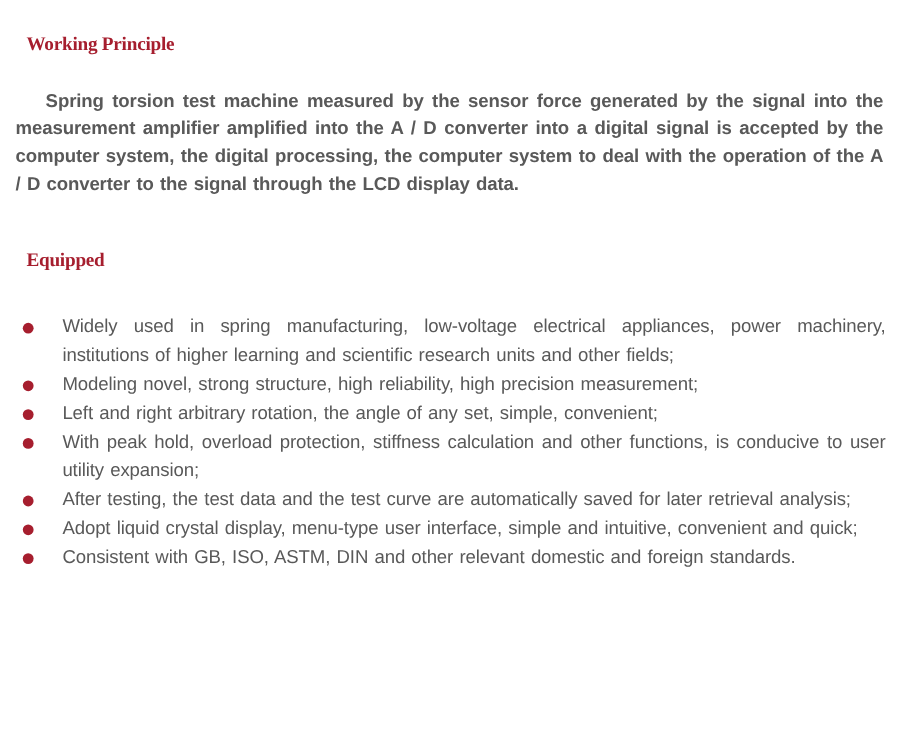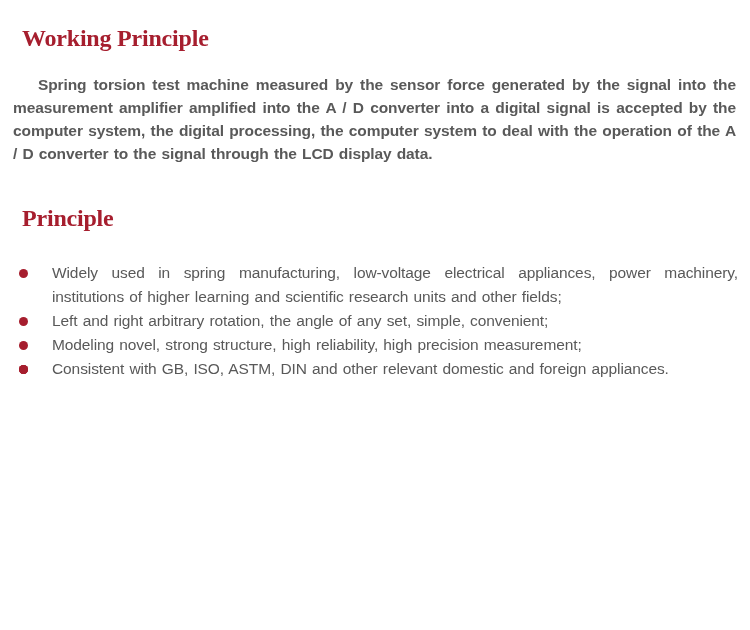--- a/index.html
+++ b/index.html
@@ -16,21 +16,21 @@
   }
   .page{
     position:relative;
     width:750px;height:630px;
     background:var(--bg);
     box-sizing:border-box;
   }
   .section-heading{
     font-family:"Liberation Serif","DejaVu Serif",serif;
     font-weight:bold;
-    font-size:24px;
+    font-size:16px;
     line-height:22px;
     letter-spacing:-0.2px;
     color:var(--accent);
     margin:0 0 0 22px;
   }
   #working-principle-heading{
     padding-top:27px;
   }
   #features-heading{
     margin-top:42px;
@@ -72,40 +72,46 @@
 </style>
 </head>
 <body>
 
 <div class="page">
 
   <h2 class="section-heading" id="working-principle-heading">Working Principle</h2>
 
   <p class="body-paragraph">Spring torsion test machine measured by the sensor force generated by the signal into the measurement amplifier amplified into the A / D converter into a digital signal is accepted by the computer system, the digital processing, the computer system to deal with the operation of the A / D converter to the signal through the LCD display data.</p>
 
-  <h2 class="section-heading" id="features-heading">Principle</h2>
+  <h2 class="section-heading" id="features-heading">Equipped</h2>
 
   <ul class="features-list">
     <li class="feature-item">
       <span class="bullet"></span>
       <span>Widely used in spring manufacturing, low-voltage electrical appliances, power machinery, institutions of higher learning and scientific research units and other fields;</span>
     </li>
     <li class="feature-item">
       <span class="bullet"></span>
+      <span>Modeling novel, strong structure, high reliability, high precision measurement;</span>
+    </li>
+    <li class="feature-item">
+      <span class="bullet"></span>
       <span>Left and right arbitrary rotation, the angle of any set, simple, convenient;</span>
     </li>
     <li class="feature-item">
       <span class="bullet"></span>
-      <span>Modeling novel, strong structure, high reliability, high precision measurement;</span>
+      <span>With peak hold, overload protection, stiffness calculation and other functions, is conducive to user utility expansion;</span>
     </li>
     <li class="feature-item">
       <span class="bullet"></span>
+      <span>After testing, the test data and the test curve are automatically saved for later retrieval analysis;</span>
     </li>
     <li class="feature-item">
       <span class="bullet"></span>
+      <span>Adopt liquid crystal display, menu-type user interface, simple and intuitive, convenient and quick;</span>
     </li>
     <li class="feature-item">
       <span class="bullet"></span>
-      <span>Consistent with GB, ISO, ASTM, DIN and other relevant domestic and foreign appliances.</span>
+      <span>Consistent with GB, ISO, ASTM, DIN and other relevant domestic and foreign standards.</span>
     </li>
   </ul>
 
 </div>
 
 </body></html>

